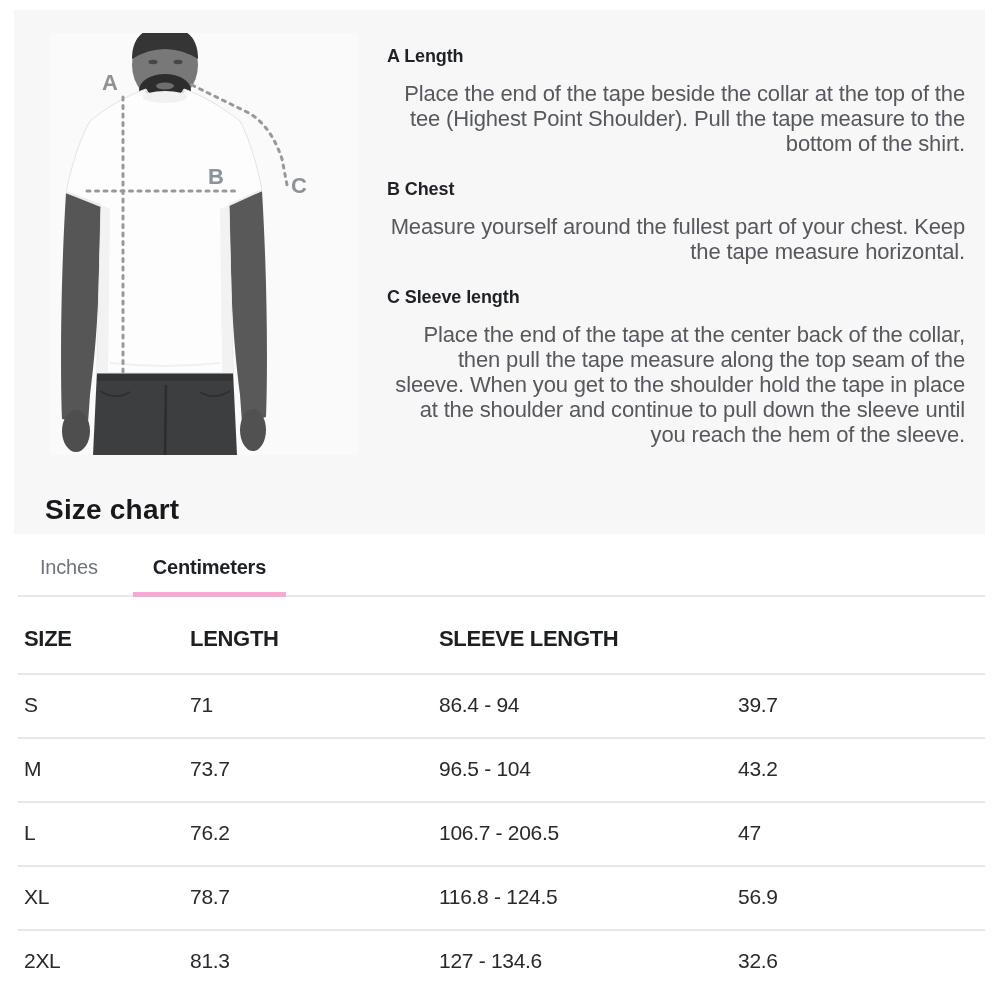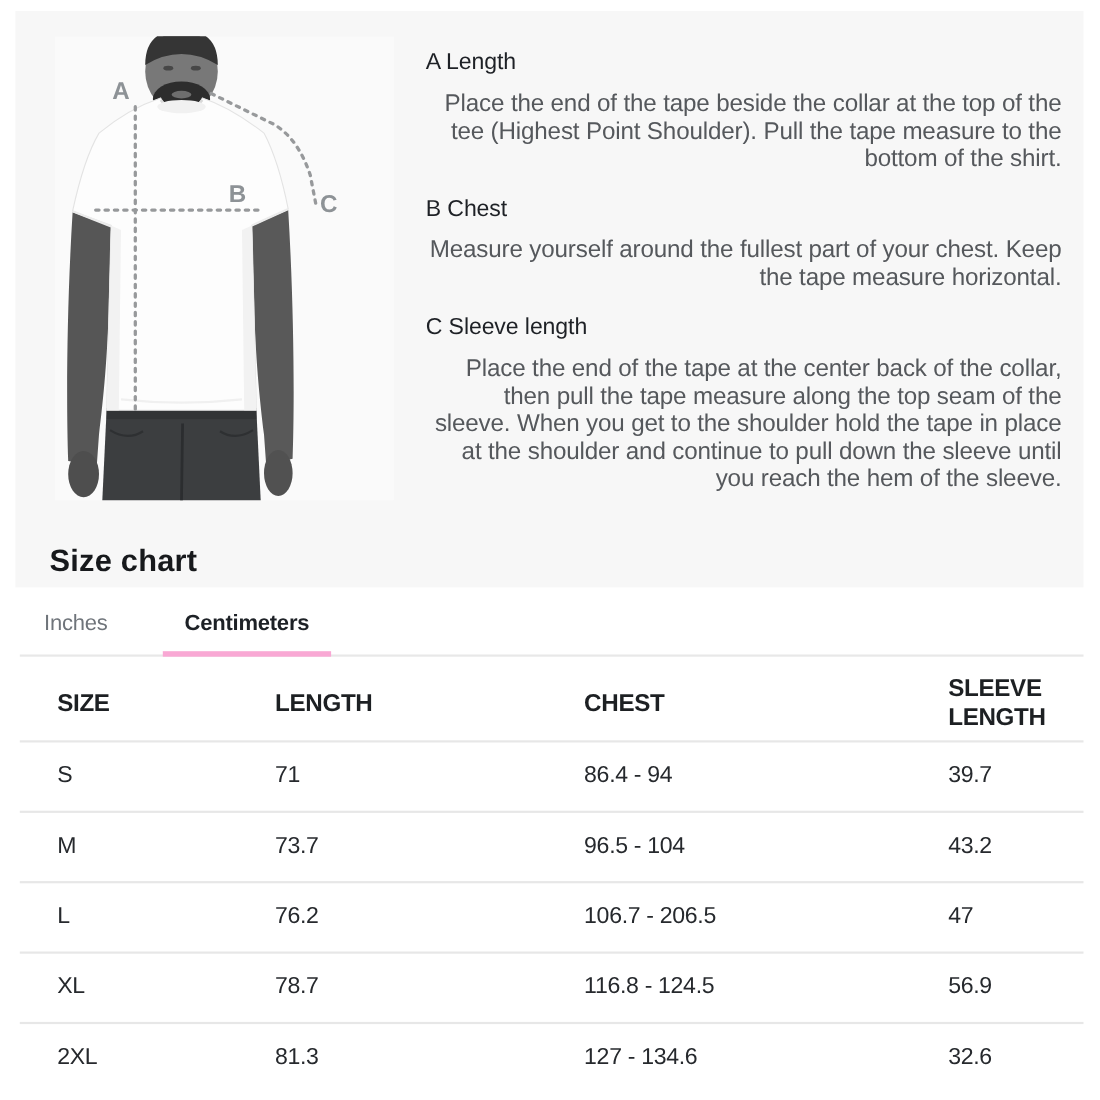--- a/index.html
+++ b/index.html
@@ -12,58 +12,58 @@
 
   
   .panel {
     position: absolute; left: 14px; top: 10px; width: 971px; height: 524px;
     background: #f7f7f7;
   }
   .figure-wrap { position: absolute; left: 36px; top: 23px; width: 315px; height: 422px; }
 
   .guide-text { position: absolute; left: 373px; top: 34px; width: 578px; }
   .guide-section h3 {
-    font-size: 21px; font-weight: 400; color: #1e2126;
+    font-size: 18px; font-weight: 700; color: #1e2126;
     line-height: 25px; margin: 21px 0 12px 0; letter-spacing: -0.1px;
   }
   .guide-section:first-child h3 { margin-top: 0; }
   .guide-section p {
     font-size: 22px; font-weight: 400; color: #55585c;
     line-height: 25px; letter-spacing: -0.15px; text-align: right;
   }
 
   .size-chart-title {
     position: absolute; left: 31px; top: 484px;
     font-size: 28px; font-weight: 700; color: #17191c; letter-spacing: 0.2px;
   }
 
   
   .tabs {
     position: absolute; left: 0; top: 537px; height: 60px; width: 797px;
-    display: flex; padding-left: 20px; gap: 30px;
+    display: flex; padding-left: 20px; gap: 15px;
   }
   .tab {
     display: flex; align-items: center; padding: 0 20px;
     font-size: 20px; color: #6f747a; cursor: pointer; letter-spacing: -0.2px;
   }
   .tab.active {
     font-weight: 700; color: #1d2126;
     border-bottom: 5px solid #f9a8d4; padding-top: 5px;
   }
   .hairline {
     position: absolute; left: 18px; top: 595px; width: 967px; height: 2px;
     background: #e8e8e8;
   }
   .tabs { z-index: 2; } .hairline { z-index: 1; }
 
   
   .size-table { position: absolute; left: 0; top: 600px; width: 1000px; }
   .trow {
     display: grid; grid-template-columns: 166px 249px 299px auto;
-    padding-left: 52px; align-items: center; height: 64px; gap: 32px;
+    padding-left: 24px; align-items: center; height: 64px;
   }
   .trow.thead { height: 73px; padding-top: 4px; }
   .thead .tcell {
     font-size: 22px; font-weight: 700; color: #1d2023; letter-spacing: -0.3px;
   }
   .tcell { font-size: 21px; color: #26292d; letter-spacing: -0.3px; }
   .rowline {
     position: absolute; left: 18px; width: 967px; height: 2px; background: #e7e7e7;
   }
   .rl0 { top: 73px; } .rl1 { top: 137px; } .rl2 { top: 201px; }
@@ -162,21 +162,20 @@
   <div class="tabs">
     <div class="tab">Inches</div>
     <div class="tab active">Centimeters</div>
   </div>
   <div class="hairline"></div>
 
   <div class="size-table">
     <div class="trow thead">
       <div class="tcell">SIZE</div>
       <div class="tcell">LENGTH</div>
-      <div class="tcell">CHEST</div>
       <div class="tcell">SLEEVE LENGTH</div>
     </div>
 
     <div class="trow">
       <div class="tcell">S</div>
       <div class="tcell">71</div>
       <div class="tcell">86.4 - 94</div>
       <div class="tcell">39.7</div>
     </div>
 

